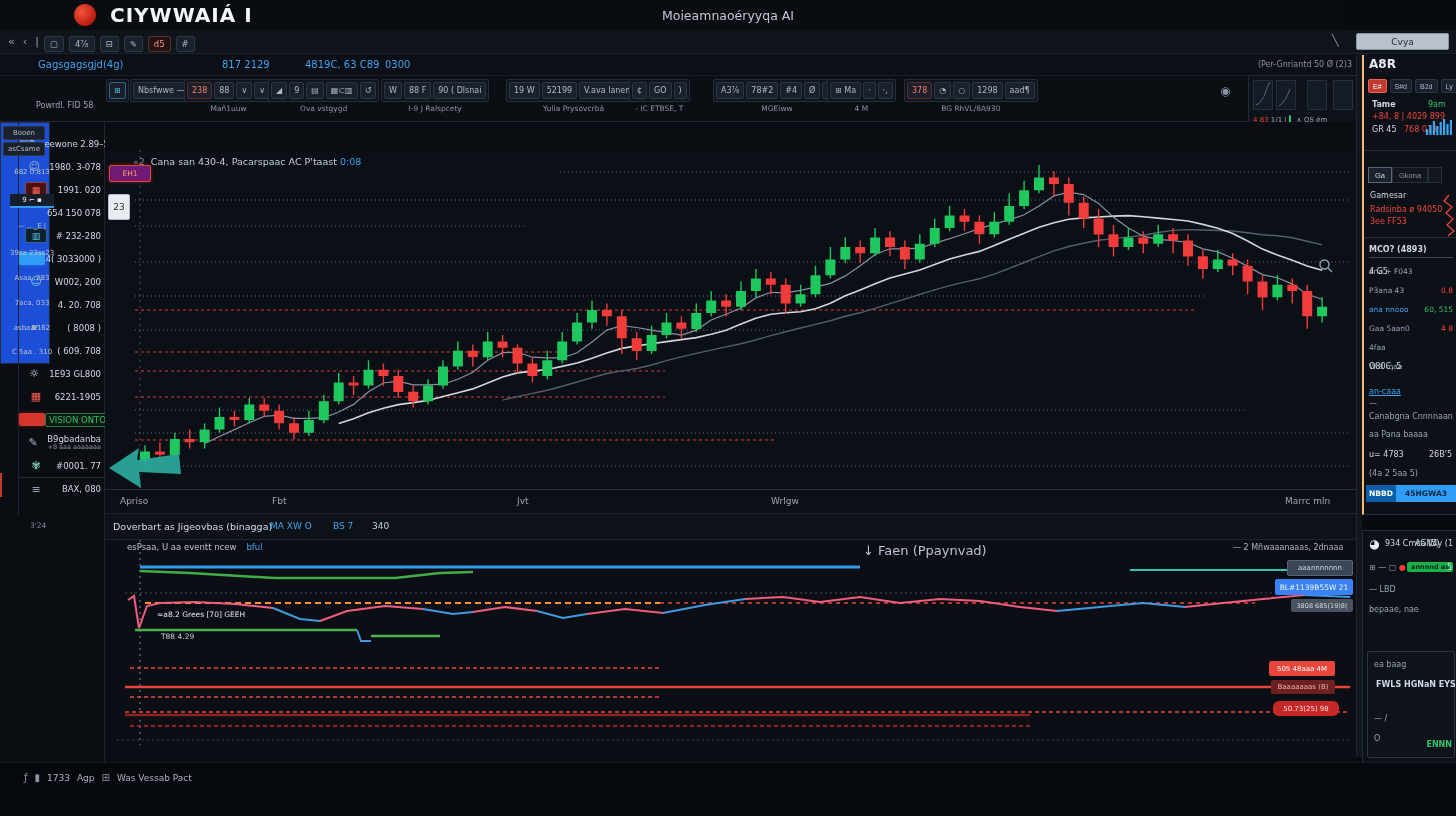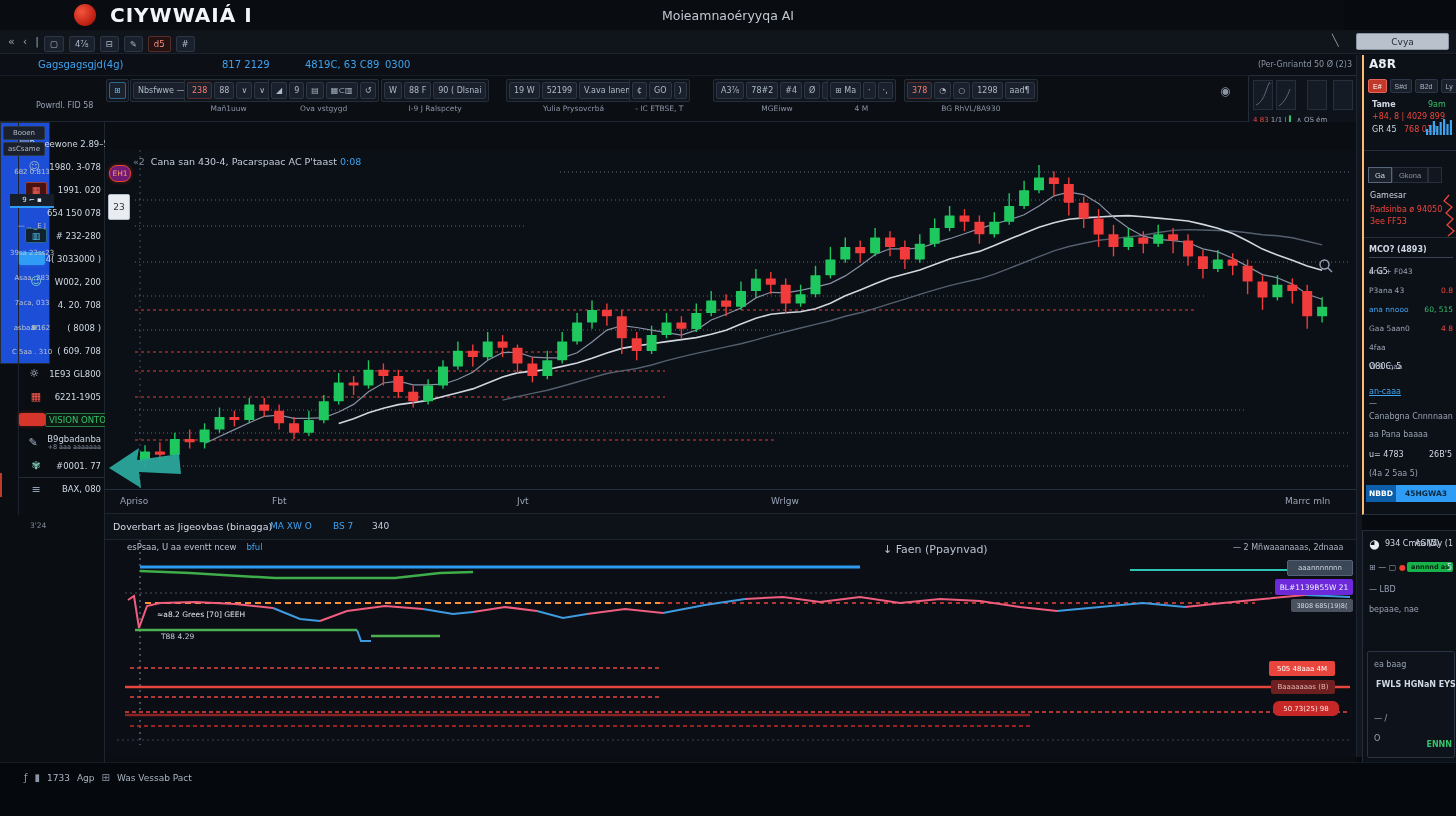--- a/index.html
+++ b/index.html
@@ -57,37 +57,37 @@
 
 #main{left:105px;top:122px;width:1251px;height:640px;background:#0a0e13}
 #chart-header{position:absolute;left:0;top:0;width:1251px;height:28px;background:#0d1118;border-bottom:1px solid #262f3c}
 #chart-title{position:absolute;left:8px;top:7px;font-size:10.5px;color:#dbe2ec}
 #chart-hdr-right{position:absolute;left:528px;top:7px;font-size:10px;color:#dbe2ec}
 #chart-hdr-right .b{color:#3fa3f0}
 #chart-area{position:absolute;left:0;top:28px;width:1251px;height:340px;background:#0b0f16;border-bottom:1px solid #262f3c}
 #legend{position:absolute;left:28px;top:6px;font-size:9.5px;color:#c4cddc}
 #legend .p{color:#7e8898;margin-right:6px}
 #legend .b{color:#3fa3f0}
-#badge-orange{position:absolute;left:4px;top:15px;width:22px;height:17px;background:#701a75;border:1px solid #e8452c;color:#ff9a6a;font-size:7.5px;display:flex;align-items:center;justify-content:center;border-radius:8px;box-shadow:0 0 4px #e8452c66}
+#badge-orange{position:absolute;left:4px;top:15px;width:42px;height:17px;background:#701a75;border:1px solid #e8452c;color:#ff9a6a;font-size:7.5px;display:flex;align-items:center;justify-content:center;border-radius:2px;box-shadow:0 0 4px #e8452c66}
 #btn-23{position:absolute;left:3px;top:44px;width:22px;height:26px;background:#e9edf2;border:1px solid #b5bcc7;border-radius:2px;color:#2a323e;font-size:9px;display:flex;align-items:center;justify-content:center}
 #magnifier{position:absolute;left:1213px;top:108px;width:16px;height:16px}
 #time-axis{position:absolute;left:0;top:368px;width:1251px;height:24px;background:#0c1016;border-bottom:1px solid #1d2530}
 .tax{position:absolute;top:6px;font-size:9px;color:#9aa4b6}
 #sub-header{position:absolute;left:0;top:392px;width:1251px;height:26px;background:#0d1118;border-bottom:1px solid #1d2530}
 #sub-header .t{position:absolute;left:8px;top:7px;font-size:9.5px;color:#d5dce8}
 #sub-header .v{position:absolute;top:7px;font-size:9px;color:#3fa3f0}
 #sub-header .v3{position:absolute;left:267px;top:7px;font-size:9px;color:#c4cddc}
 #sub-area{position:absolute;left:0;top:418px;width:1251px;height:217px;background:#0b0e14}
 .sov{position:absolute;white-space:nowrap}
 #sub-legend{left:22px;top:2px;font-size:8.5px;color:#b9c2d2}
 #sub-legend .b{color:#3fa3f0;margin-left:10px}
-#sub-midnote{left:778px;top:3px;font-size:11px;color:#b9c2d2}
+#sub-midnote{left:758px;top:3px;font-size:13px;color:#b9c2d2}
 #sub-rightnote{left:1128px;top:3px;font-size:8px;color:#aab4c4}
 #sub-linebtn{left:1182px;top:20px;width:66px;height:16px;background:#3b4757;border:1px solid #55637a;color:#cdd6e2;font-size:7px;display:flex;align-items:center;justify-content:center;border-radius:2px}
-#sub-badge-blue{left:1170px;top:39px;width:78px;height:16px;background:#6d28d9;color:#eaf4fe;font-size:7.5px;display:flex;align-items:center;justify-content:center;border-radius:2px}
+#sub-badge-blue{left:1170px;top:39px;width:78px;height:16px;background:#3b82f6;color:#eaf4fe;font-size:7.5px;display:flex;align-items:center;justify-content:center;border-radius:2px}
 #sub-badge-gray{left:1186px;top:59px;width:62px;height:13px;background:#4a5260;color:#d5dbe6;font-size:6.5px;display:flex;align-items:center;justify-content:center;border-radius:2px}
 #sub-label1{left:52px;top:70px;font-size:7.5px;color:#dfe5ee}
 #sub-label2{left:56px;top:92px;font-size:7.5px;color:#c4cdda}
 #sub-badge-red1{left:1164px;top:121px;width:66px;height:15px;background:#e8453c;color:#fff;font-size:7px;display:flex;align-items:center;justify-content:center;border-radius:2px}
 #sub-badge-red2{left:1166px;top:140px;width:64px;height:14px;background:#6e1f1f;color:#e5b5b5;font-size:7px;display:flex;align-items:center;justify-content:center;border-radius:2px}
 #sub-badge-red3{left:1168px;top:161px;width:66px;height:15px;background:#c62828;color:#ffe2e0;font-size:7px;display:flex;align-items:center;justify-content:center;border-radius:6px}
 
 #vstrip{left:1356px;top:55px;width:6px;height:702px;background:#12171f;border-left:1px solid #1d2530}
 
 #rp1{left:1362px;top:55px;width:94px;height:460px;background:#0c1017;border-left:2px solid #fdba74;border-bottom:1px solid #232c38}

